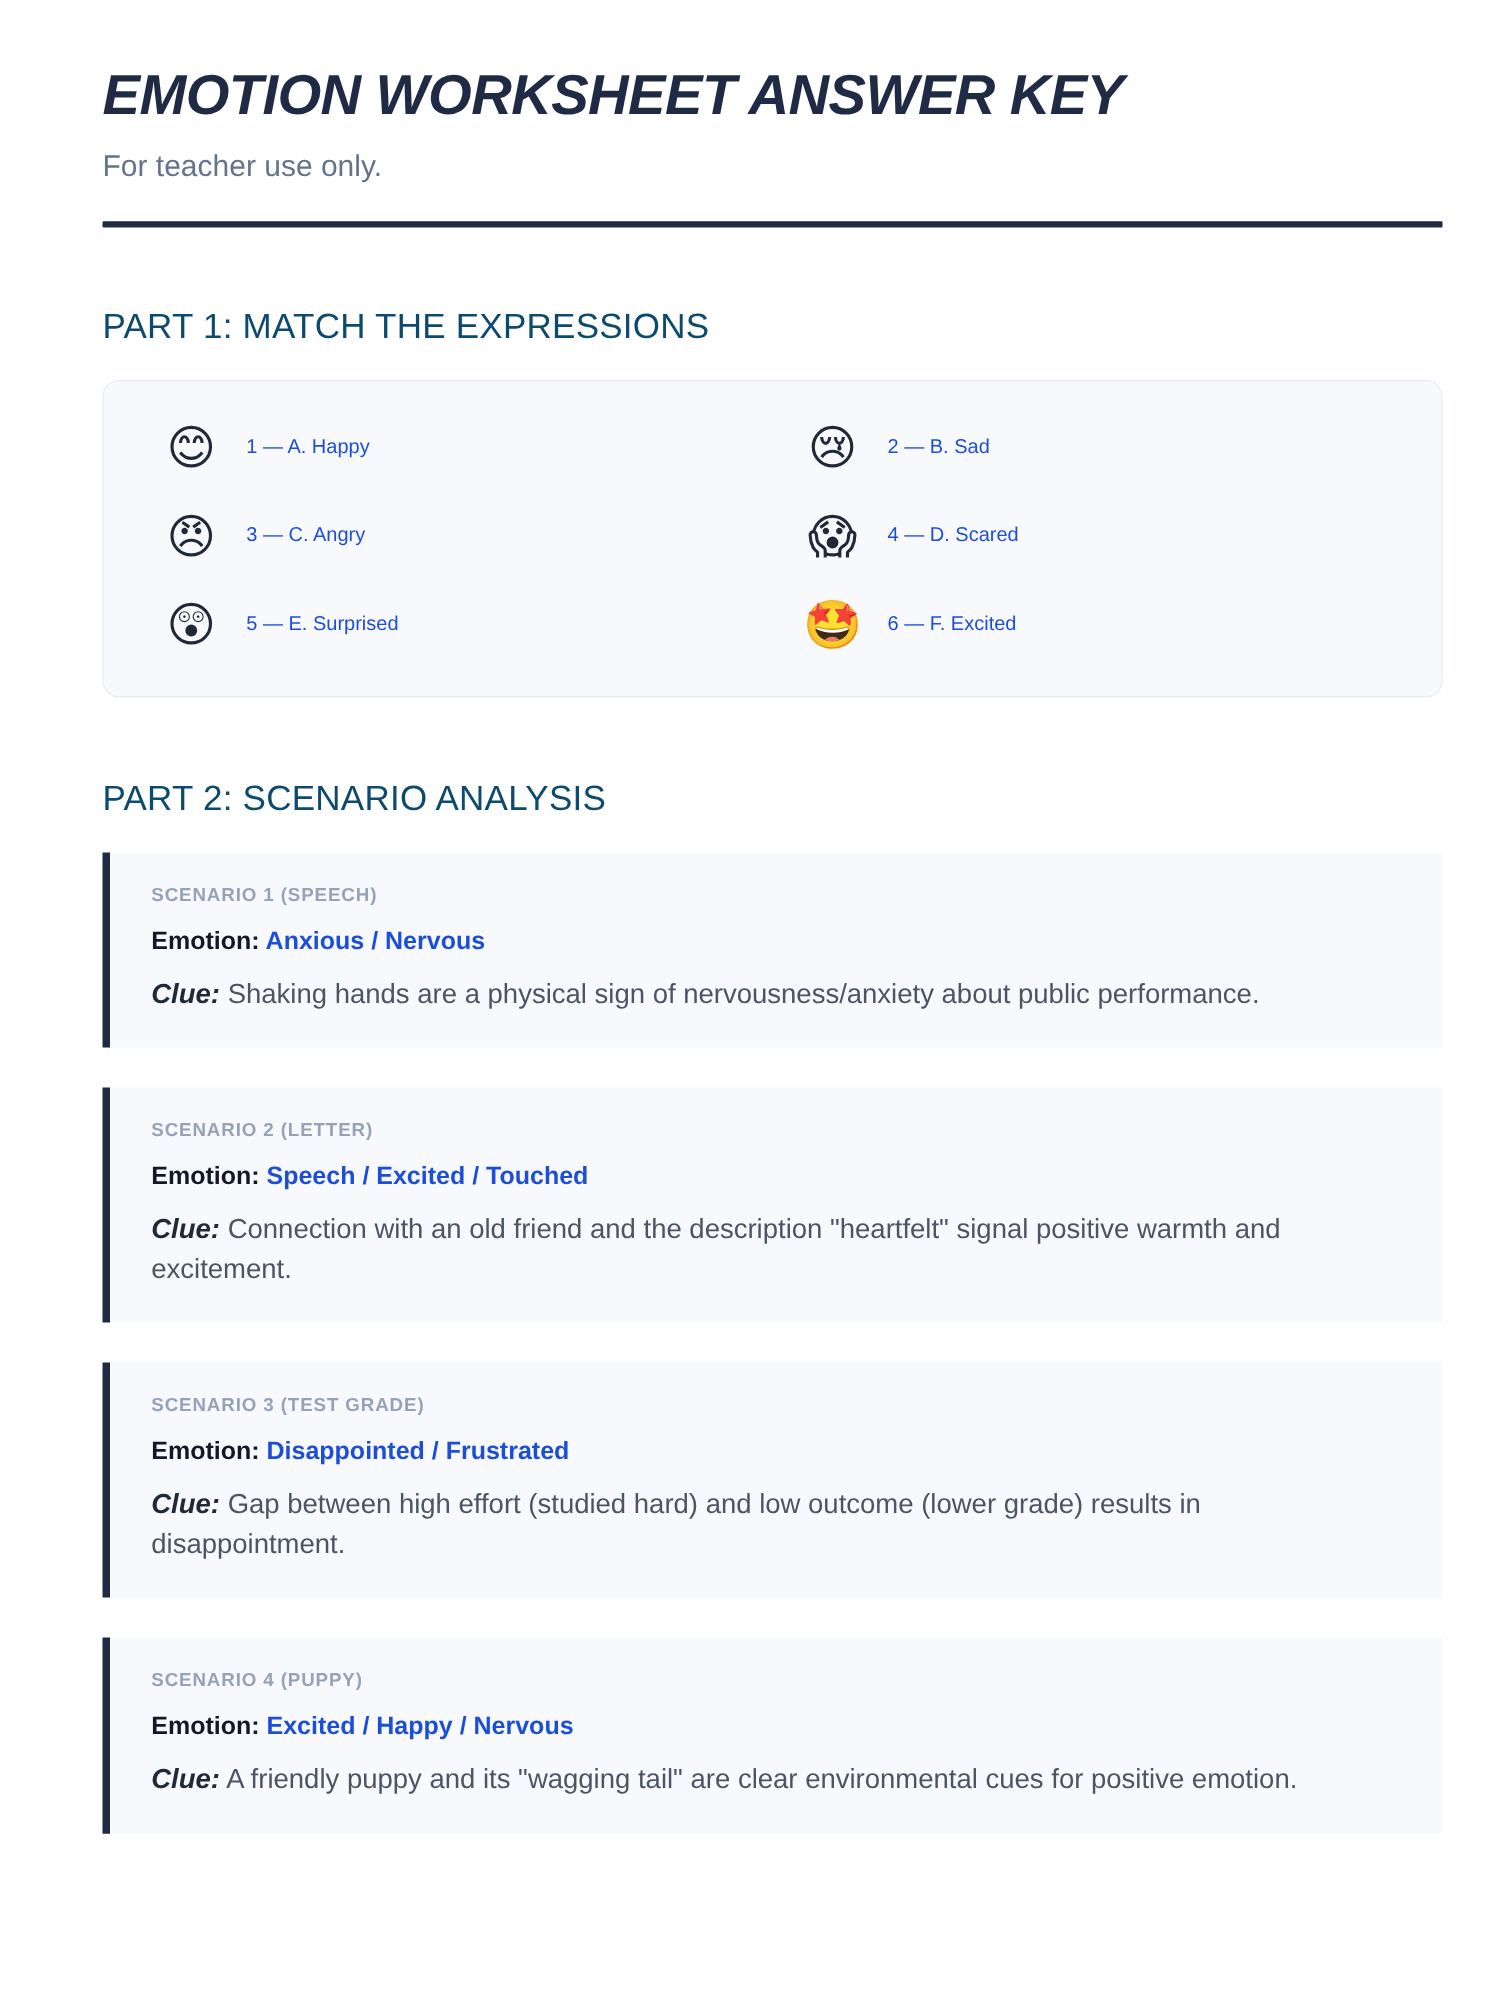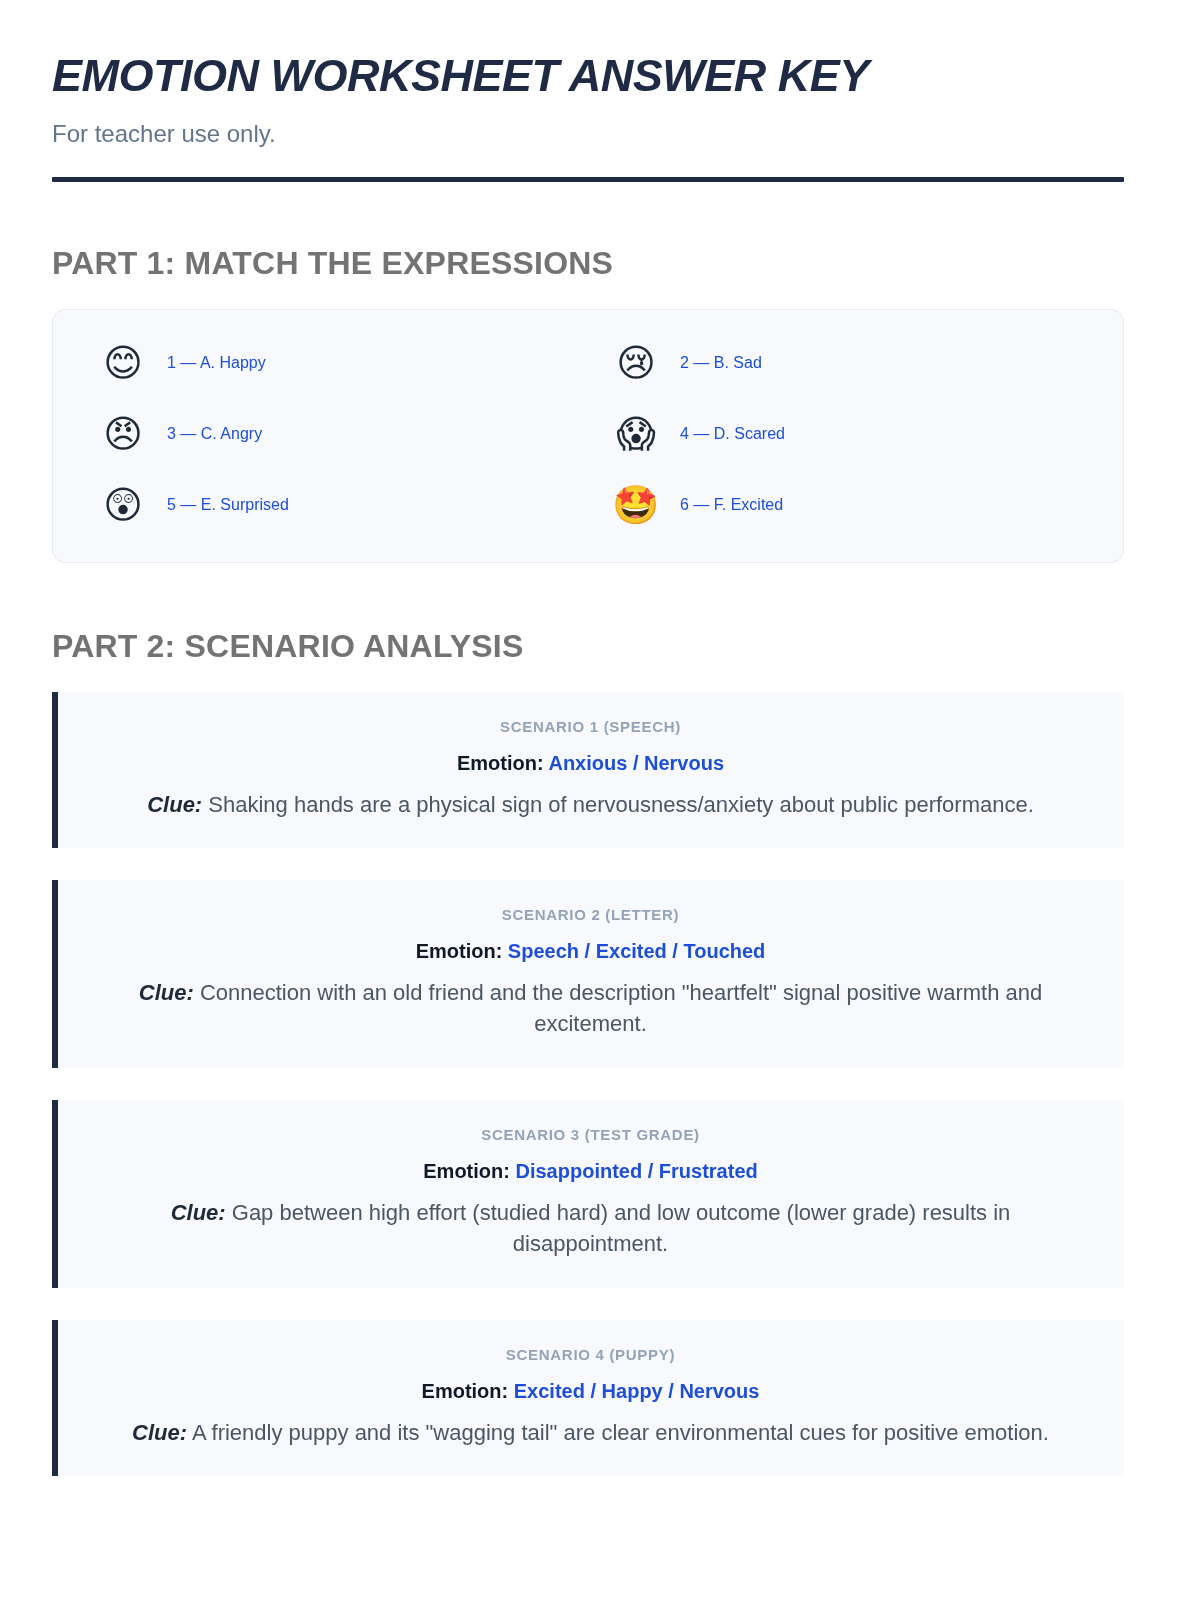--- a/index.html
+++ b/index.html
@@ -13,21 +13,21 @@
 
   body {
     background: #ffffff;
     font-family: "Liberation Sans", "DejaVu Sans", sans-serif;
     color: #1f2937;
     -webkit-font-smoothing: antialiased;
   }
 
   .page {
     width: 1068px;
-    padding: 52px 76px 0 52px;
+    padding: 52px 76px 0 82px;
   }
 
   
   .doc-title {
     font-size: 45px;
     font-weight: bold;
     font-style: italic;
     letter-spacing: -0.5px;
     text-transform: uppercase;
     color: #1f2a44;
@@ -45,23 +45,23 @@
   .header-rule {
     margin-top: 28px;
     width: 1072px;
     height: 5px;
     background: #1f2a44;
     border-radius: 1px;
   }
 
   
   .section-heading {
-    font-size: 32px;
-    font-weight: bold;
-    color: #737373;
+    font-size: 28px;
+    font-weight: normal;
+    color: #0c4a6e;
     text-transform: uppercase;
     letter-spacing: 0.2px;
     line-height: 1.2;
   }
 
   .part1-heading { margin-top: 62px; }
   .part2-heading { margin-top: 64px; }
 
   
   .match-card {
@@ -106,21 +106,20 @@
   
   .scenarios { margin-top: 26px; }
 
   .scenario {
     position: relative;
     width: 1072px;
     background: #f7f9fc;
     border-left: 6px solid #1f2a44;
     padding: 26px 34px 28px 33px;
     margin-bottom: 32px;
-    text-align: center;
   }
 
   .scenario-tag {
     font-size: 15px;
     font-weight: bold;
     letter-spacing: 0.7px;
     text-transform: uppercase;
     color: #94a3b8;
     line-height: 1.2;
   }

